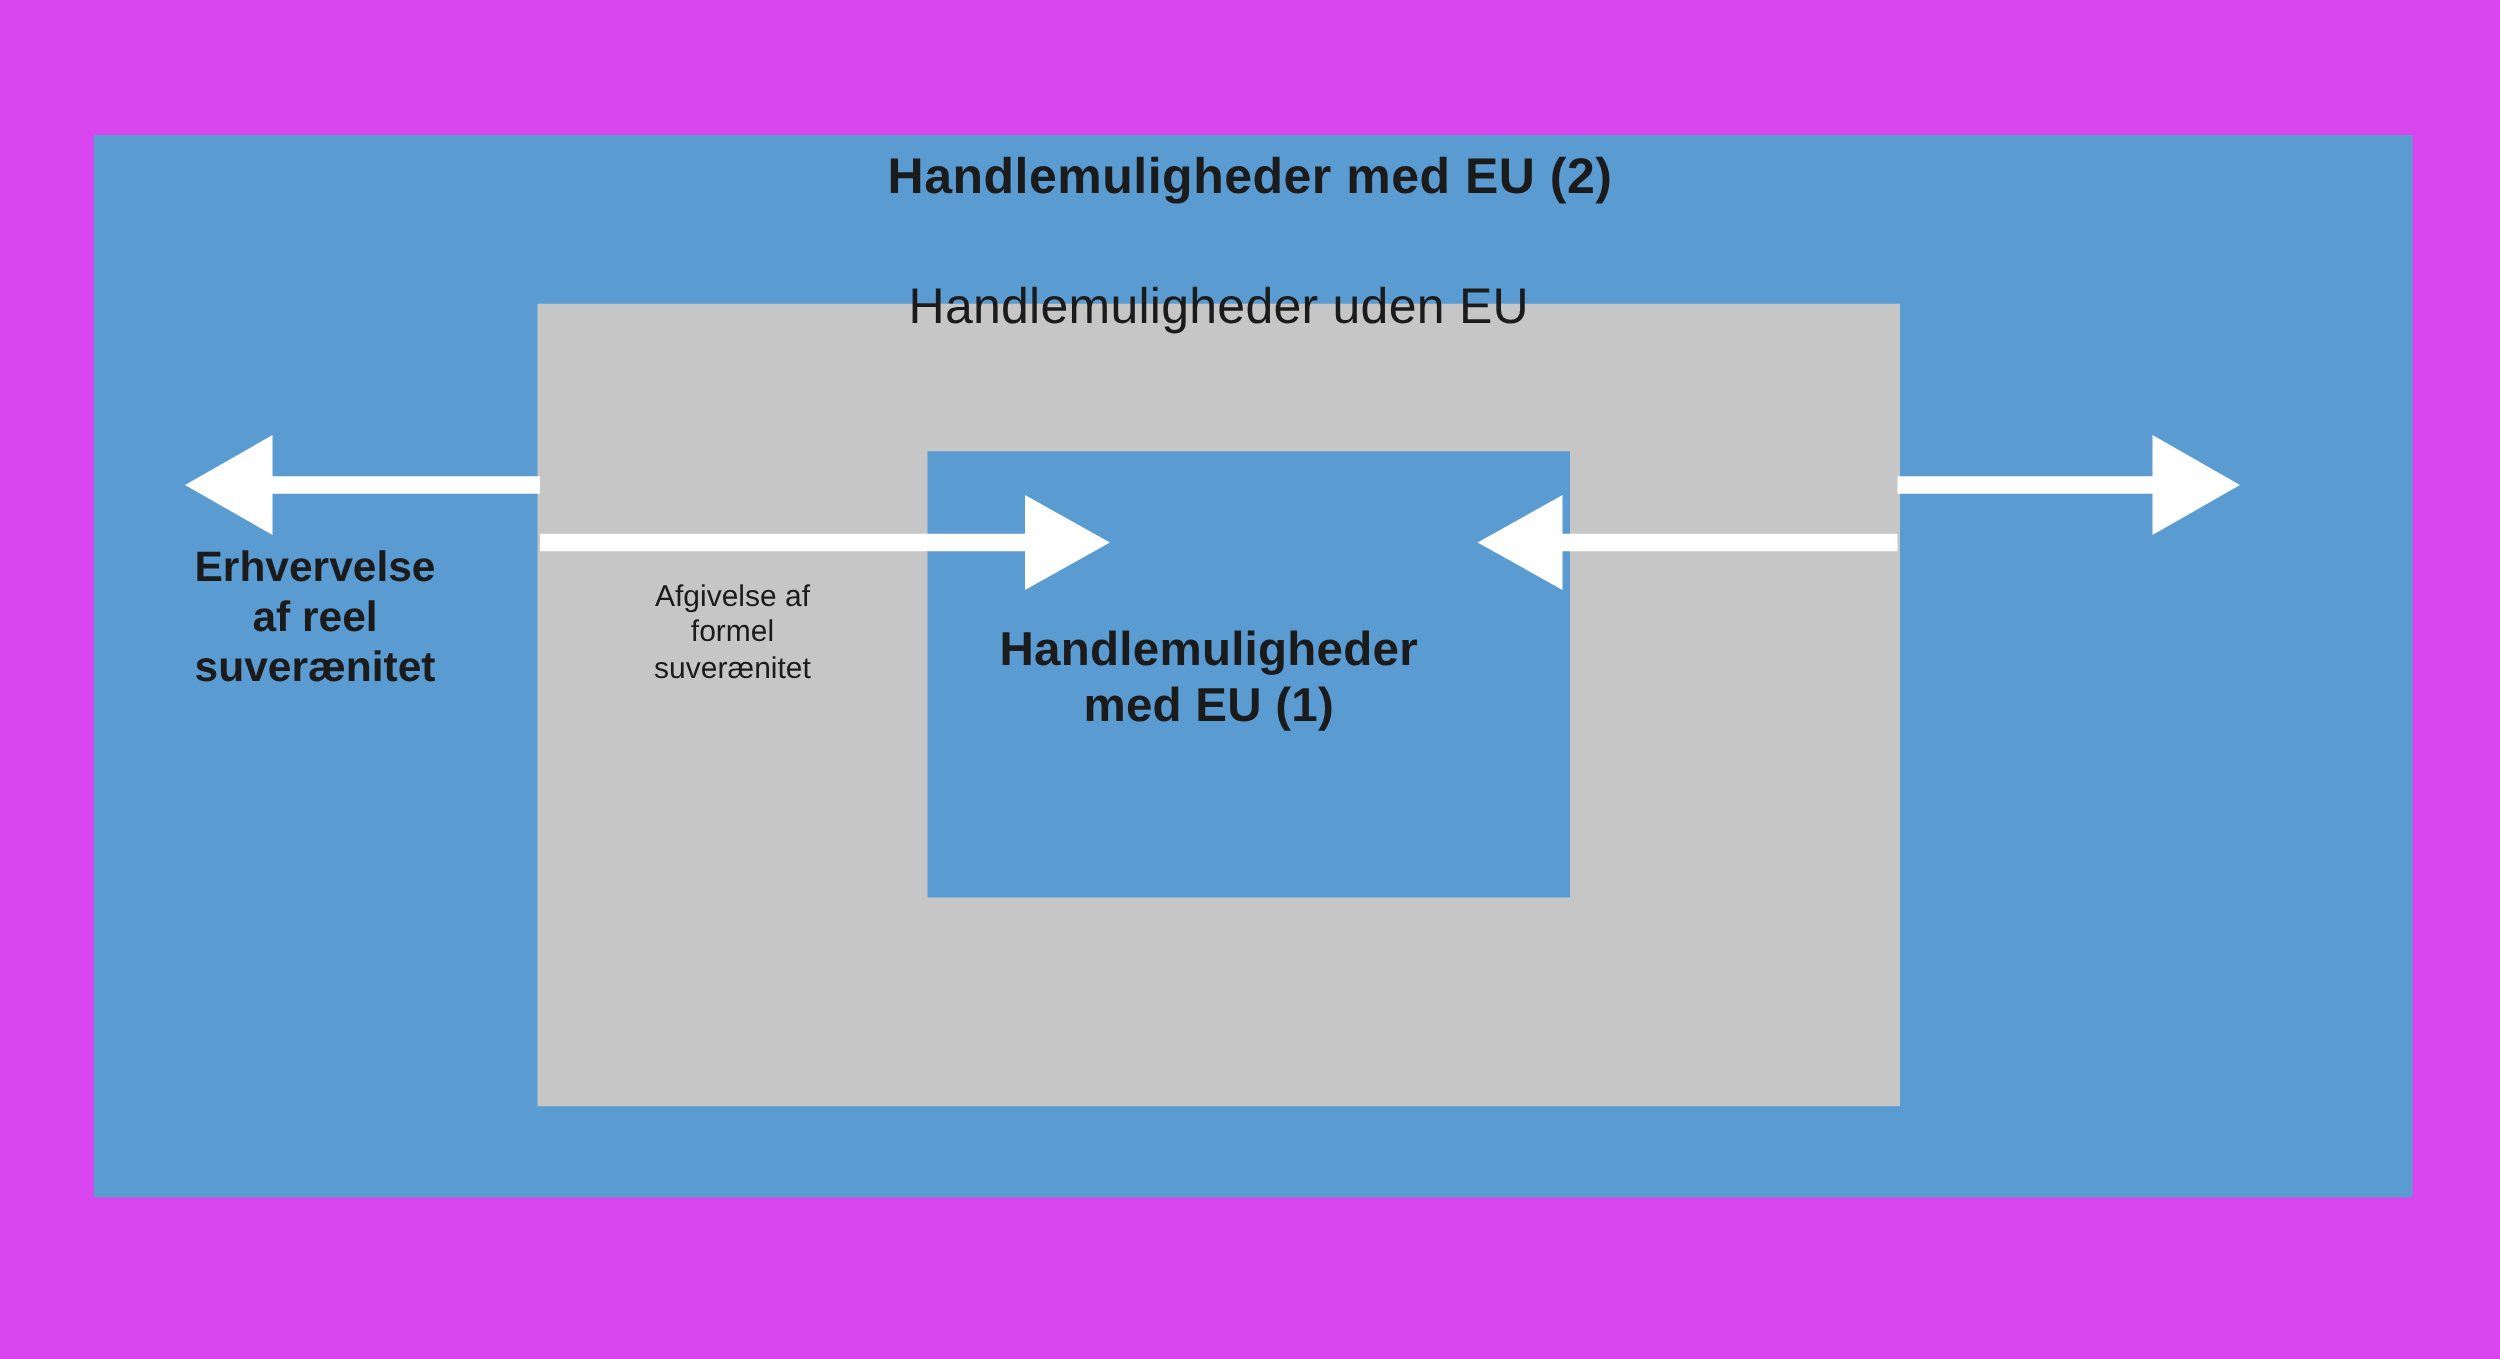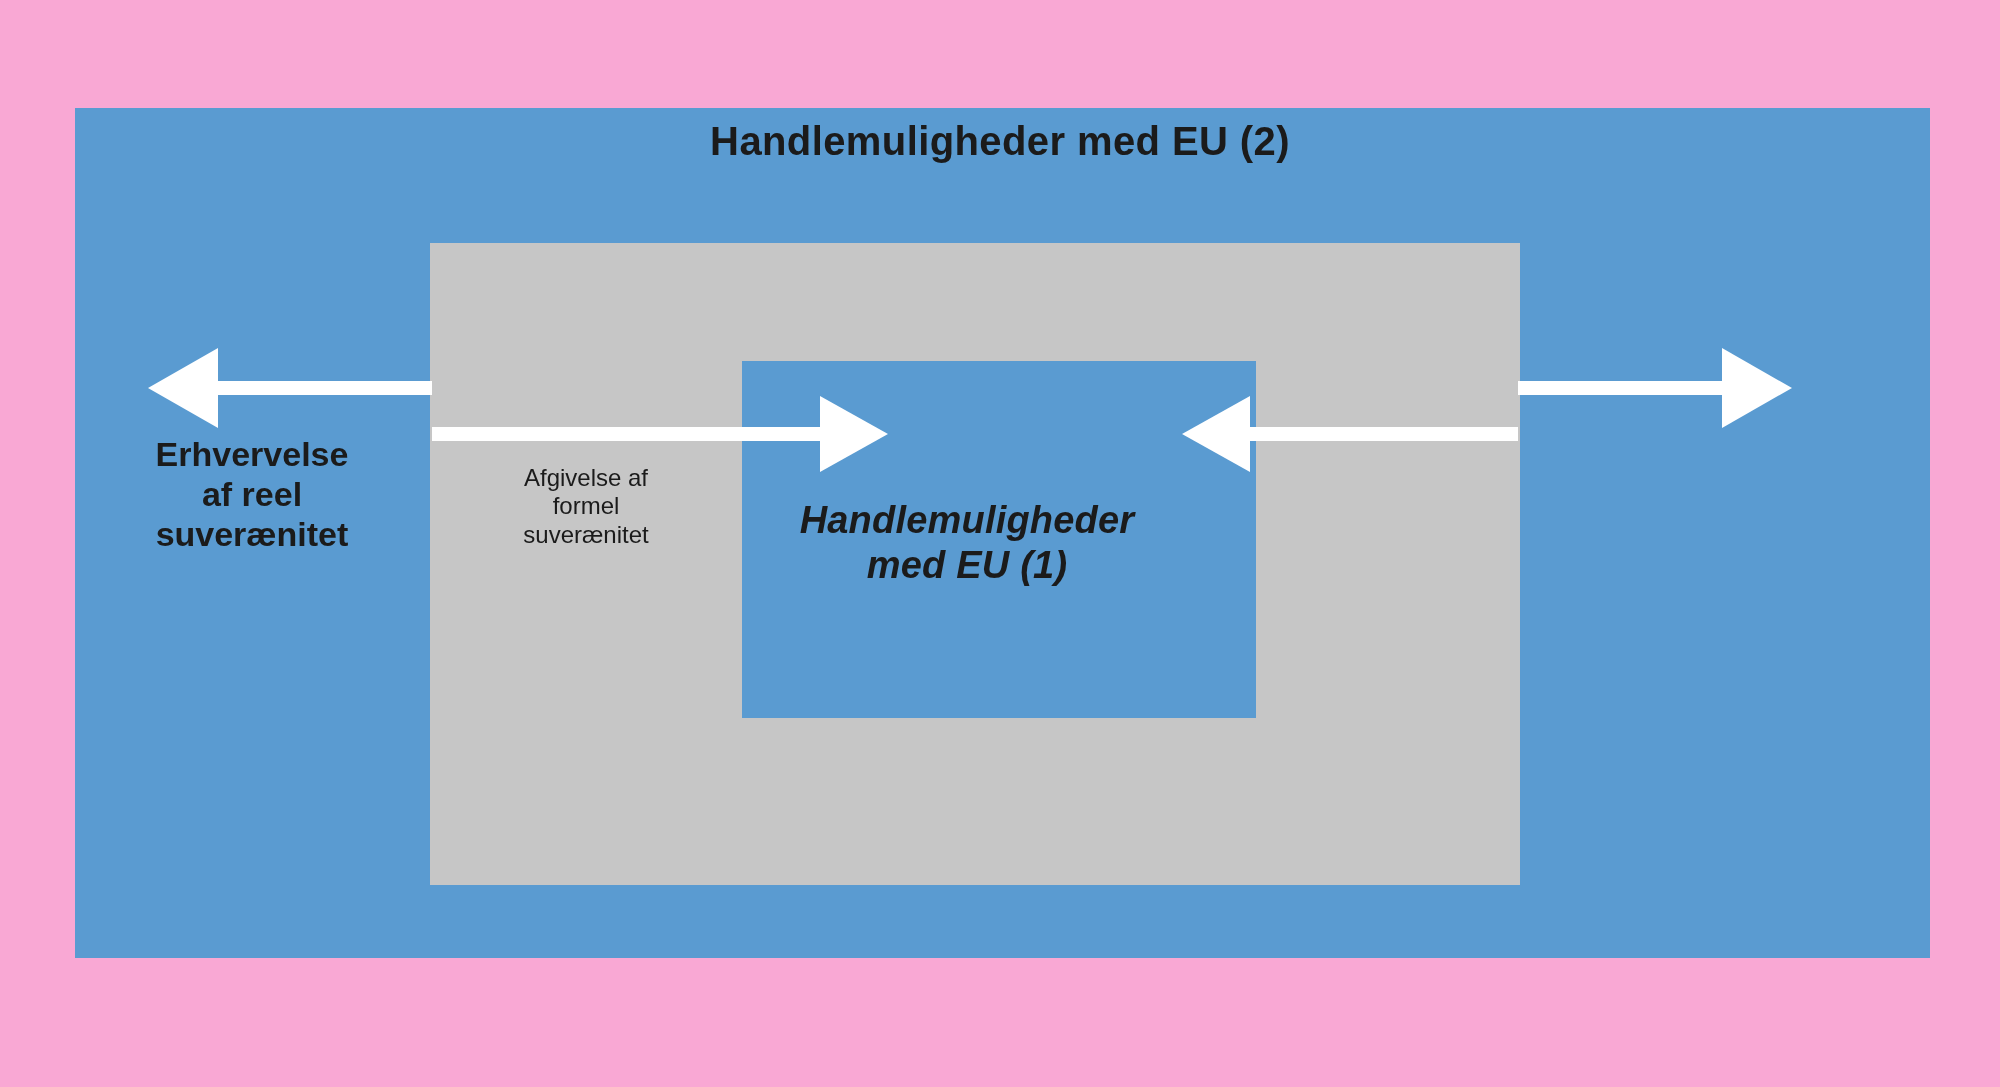--- a/index.html
+++ b/index.html
@@ -11,21 +11,21 @@
     width: 2000px;
     height: 1087px;
     font-family: "Liberation Sans", sans-serif;
     overflow: hidden;
   }
 
   #diagram-root {
     position: relative;
     width: 2000px;
     height: 1087px;
-    background: #f9a8d4;
+    background: #d946ef;
   }
 
   
   .outer-blue {
     position: absolute;
     left: 75px;
     top: 108px;
     width: 1855px;
     height: 850px;
     background: #5a9bd1;
@@ -78,21 +78,20 @@
     letter-spacing: 0.2px;
   }
 
   .label-inner-title {
     left: 742px;
     top: 498px;
     width: 450px;
     font-size: 38px;
     font-weight: bold;
     letter-spacing: 0.2px;
-    font-style: italic;
   }
 
   .label-left {
     left: 78px;
     top: 434px;
     width: 348px;
     font-size: 34px;
     font-weight: bold;
   }
 
@@ -143,20 +142,21 @@
     </g>
 
     <g>
       <line x1="1518" y1="434" x2="1232" y2="434" stroke="#ffffff" stroke-width="14"></line>
       <polygon points="1182,434 1250,396 1250,472" fill="#ffffff"></polygon>
     </g>
   </svg>
 
   <div class="label label-outer-title">Handlemuligheder med EU (2)</div>
 
+  <div class="label label-grey-title">Handlemuligheder uden EU</div>
 
   <div class="label label-inner-title">Handlemuligheder
 med EU (1)</div>
 
   <div class="label label-left">Erhvervelse
 af reel
 suverænitet</div>
 
   <div class="label label-grey-left">Afgivelse af
 formel

